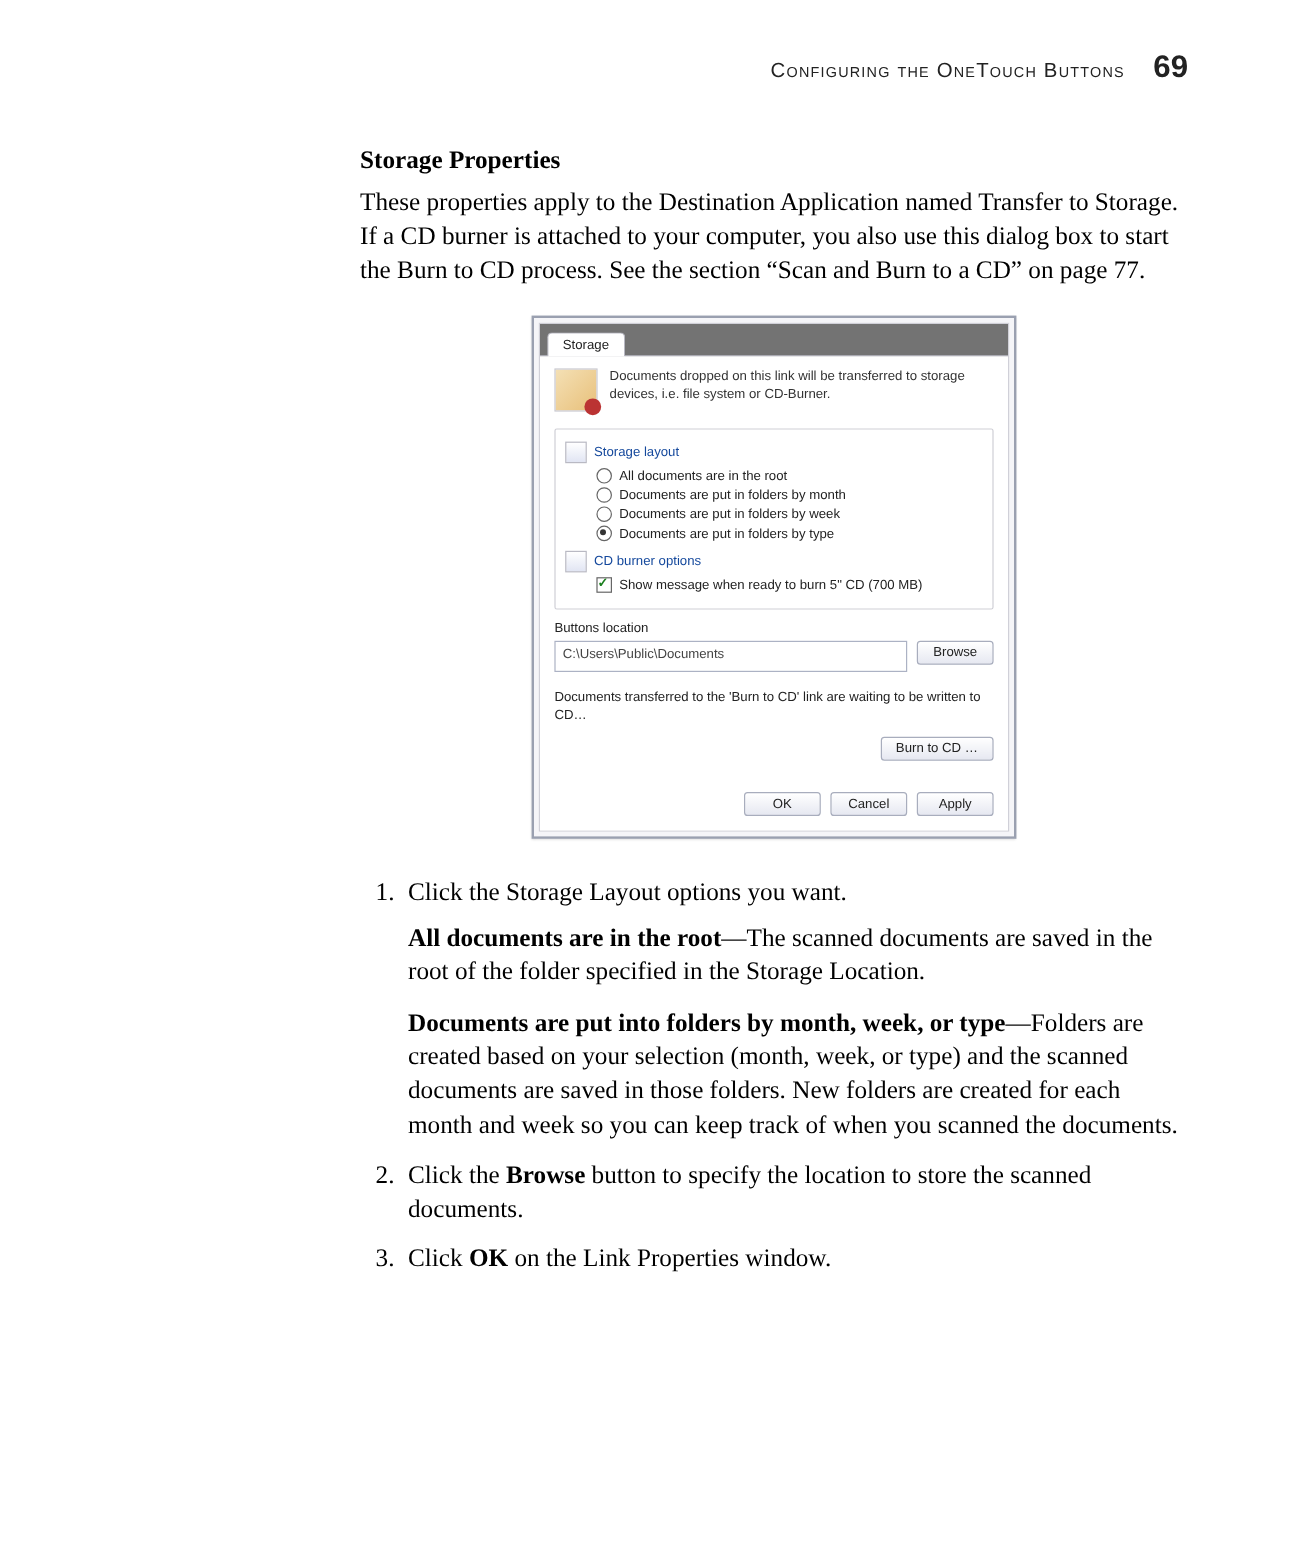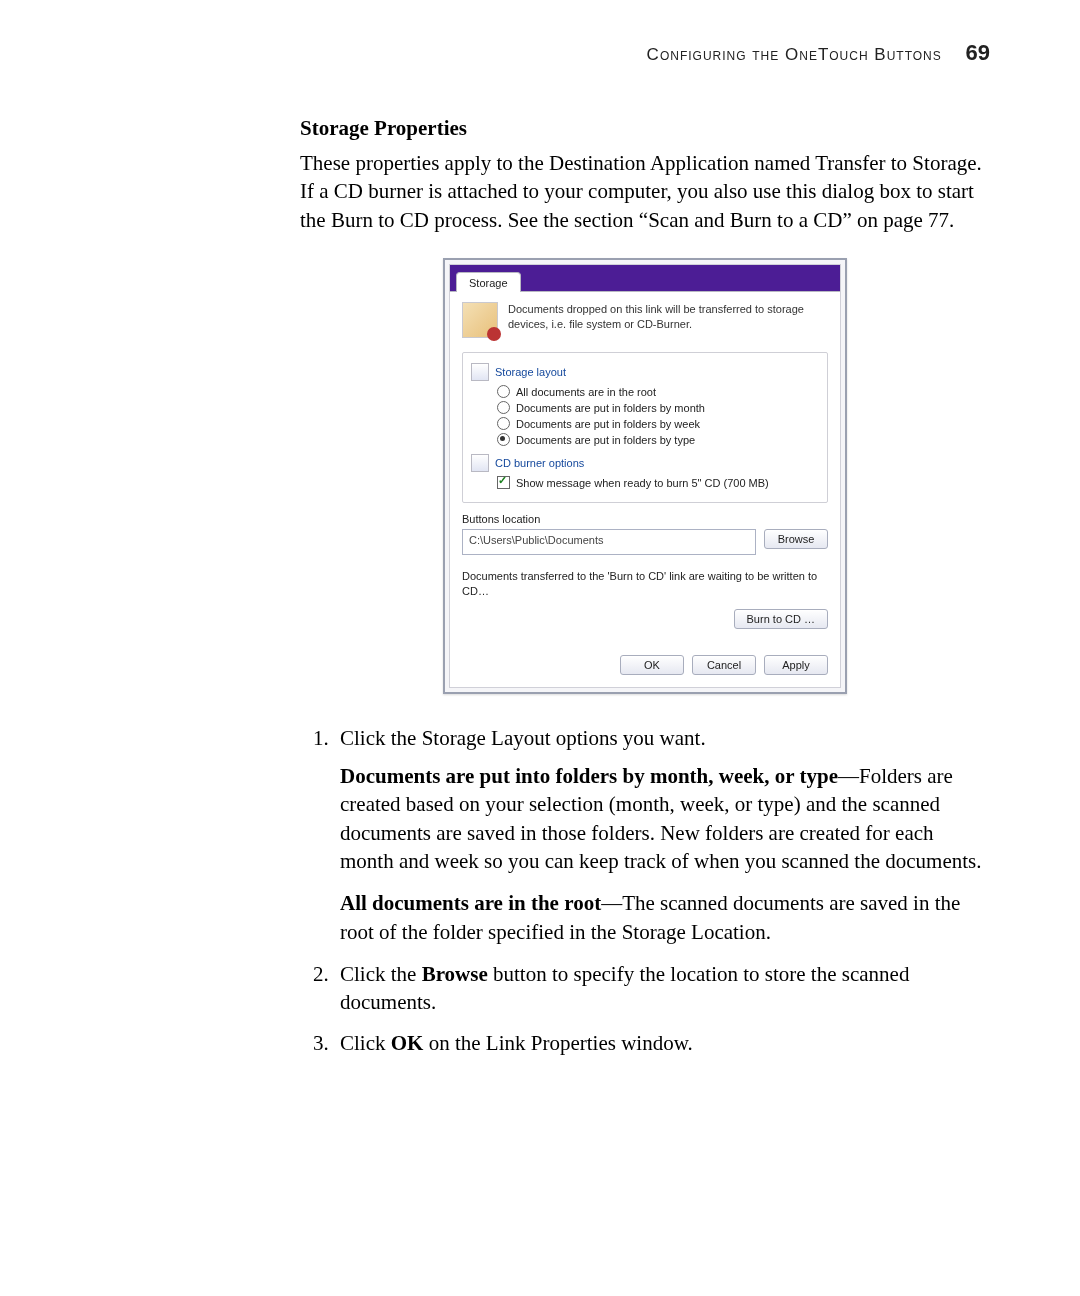--- a/index.html
+++ b/index.html
@@ -23,21 +23,21 @@
     font-size: 17px;
     letter-spacing: 1px;
     color: #222;
     margin-bottom: 50px;
   }
   .header-line .small-caps {
     font-variant: small-caps;
   }
   .header-line .pagenum {
     font-weight: bold;
-    font-size: 22px;
+    font-size: 26px;
     margin-left: 18px;
     letter-spacing: 0;
   }
   .section-title {
     font-weight: bold;
     font-size: 21px;
     margin-bottom: 8px;
   }
   .body-text {
     font-size: 21px;
@@ -64,21 +64,21 @@
   .dlg-inner {
     border: 1px solid #d0d0d8;
     margin: 4px;
     background: #fff;
   }
   .tab-strip {
     display: flex;
     align-items: flex-end;
     height: 26px;
     padding-left: 6px;
-    background: #4c1d95;
+    background: #737373;
     border-bottom: 1px solid #b8b8c2;
     text-align: right;
   }
   .tab {
     background: #fff;
     border: 1px solid #b8b8c2;
     border-bottom: none;
     padding: 4px 12px 3px 12px;
     border-radius: 4px 4px 0 0;
     position: relative;
@@ -278,24 +278,24 @@
           <div class="btn">Apply</div>
         </div>
       </div>
     </div>
   </div>
 
   <ol class="steps">
     <li>
       <span>Click the Storage Layout options you want.</span>
       <div class="para">
-        <span class="runin">Documents are put into folders by month, week, or type</span><span>—Folders are created based on your selection (month, week, or type) and the scanned documents are saved in those folders. New folders are created for each month and week so you can keep track of when you scanned the documents.</span>
+        <span class="runin">All documents are in the root</span><span>—The scanned documents are saved in the root of the folder specified in the Storage Location.</span>
       </div>
       <div class="para">
-        <span class="runin">All documents are in the root</span><span>—The scanned documents are saved in the root of the folder specified in the Storage Location.</span>
+        <span class="runin">Documents are put into folders by month, week, or type</span><span>—Folders are created based on your selection (month, week, or type) and the scanned documents are saved in those folders. New folders are created for each month and week so you can keep track of when you scanned the documents.</span>
       </div>
     </li>
     <li>
       <span>Click the </span><span class="runin">Browse</span><span> button to specify the location to store the scanned documents.</span>
     </li>
     <li>
       <span>Click </span><span class="runin">OK</span><span> on the Link Properties window.</span>
     </li>
   </ol>
 

